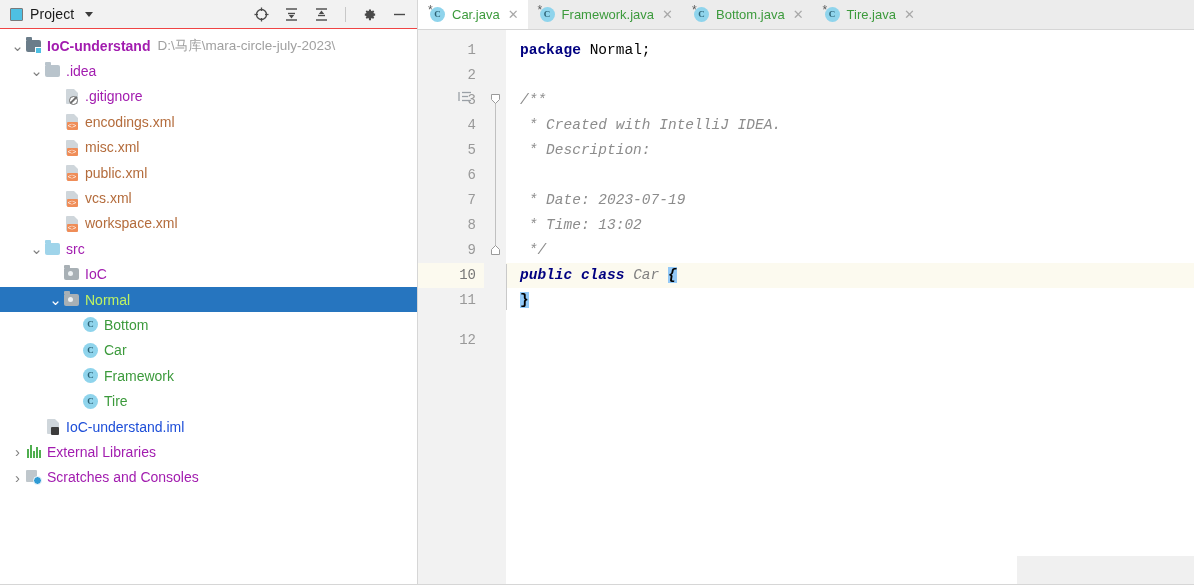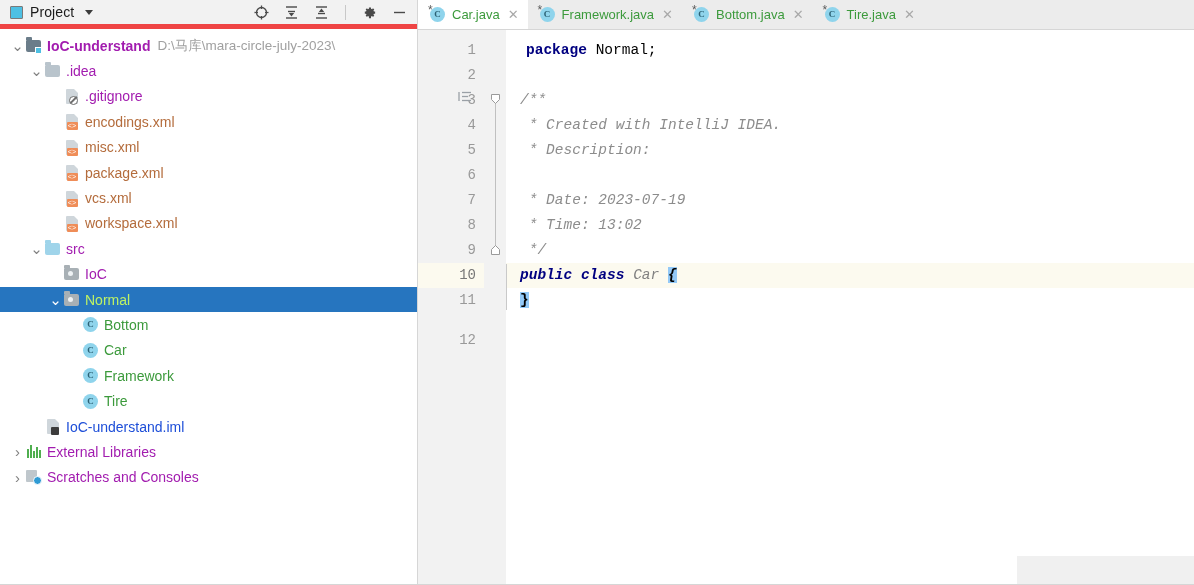--- a/index.html
+++ b/index.html
@@ -18,21 +18,21 @@
   .project-panel{
     width:418px;height:585px;
     background:#ffffff;
     display:flex;flex-direction:column;
     position:relative;
     box-sizing:border-box;
   }
   .panel-header{
     height:29px;min-height:29px;
     background:#f2f2f2;
-    border-bottom:5px solid #ef4444;
+    border-bottom:1px solid #ef4444;
     display:flex;align-items:center;
     padding:0 8px 0 10px;
     box-sizing:border-box;
   }
   .panel-title-group{display:flex;align-items:center;gap:7px;}
   .proj-square{
     width:13px;height:13px;
     background:#4ec0e3;
     border:1px solid #7a7a7a;
     box-sizing:border-box;
@@ -365,21 +365,21 @@
           <span class="lbl xml">misc.xml</span>
         </div>
         <div class="row">
           <span style="width: 48px; min-width: 48px;"></span>
           <span class="arrow"></span>
           <span class="ico">
             <span class="file-doc">
               <span class="badge-xml">&lt;&gt;</span>
             </span>
           </span>
-          <span class="lbl xml">package.xml</span>
+          <span class="lbl xml">public.xml</span>
         </div>
         <div class="row">
           <span style="width: 48px; min-width: 48px;"></span>
           <span class="arrow"></span>
           <span class="ico">
             <span class="file-doc">
               <span class="badge-xml">&lt;&gt;</span>
             </span>
           </span>
           <span class="lbl xml">vcs.xml</span>
@@ -552,21 +552,21 @@
           <div class="fold-marker" style="top: 63px;"><svg width="13" height="13" viewBox="0 0 13 13">
               <path d="M2.5 1.5h8v5l-4 4-4-4z" fill="#ffffff" stroke="#9a9a9a" stroke-width="1"></path>
             </svg></div>
           <div class="fold-marker" style="top: 214px;"><svg width="13" height="12" viewBox="0 0 13 12">
               <path d="M2.5 10.5v-5l4-4 4 4v5z" fill="#ffffff" stroke="#9a9a9a" stroke-width="1"></path>
             </svg></div>
         </div>
       <div class="code-pane" id="codepane">
           <div class="caret-hl-code" style="top: 233px;"></div>
           <div class="indent-guide" style="top: 234px; height: 46px; left: 0px;"></div>
-          <div class="code-line" style="top: 8px; margin-left: 6px;"><span class="kw">package </span><span class="pl">Normal;</span></div>
+          <div class="code-line" style="top: 8px;"><span class="kw">package </span><span class="pl">Normal;</span></div>
           <div class="code-line" style="top: 58px;"><span class="cmt">/**</span></div>
           <div class="code-line" style="top: 108px;"><span class="cmt"> * Description:</span></div>
           <div class="code-line" style="top: 83px;"><span class="cmt"> * Created with IntelliJ IDEA.</span></div>
           <div class="code-line" style="top: 158px;"><span class="cmt"> * Date: 2023-07-19</span></div>
           <div class="code-line" style="top: 183px;"><span class="cmt"> * Time: 13:02</span></div>
           <div class="code-line" style="top: 208px;"><span class="cmt"> */</span></div>
           <div class="code-line" style="top: 233px; font-style: italic;"><span class="kw">public class </span><span class="cls">Car </span><span class="pl brace-hl" style="font-weight: bold;">{</span></div>
           <div class="code-line" style="top: 258px;"><span class="pl brace-hl" style="font-weight: bold;">}</span></div>
         </div>
     </div>

